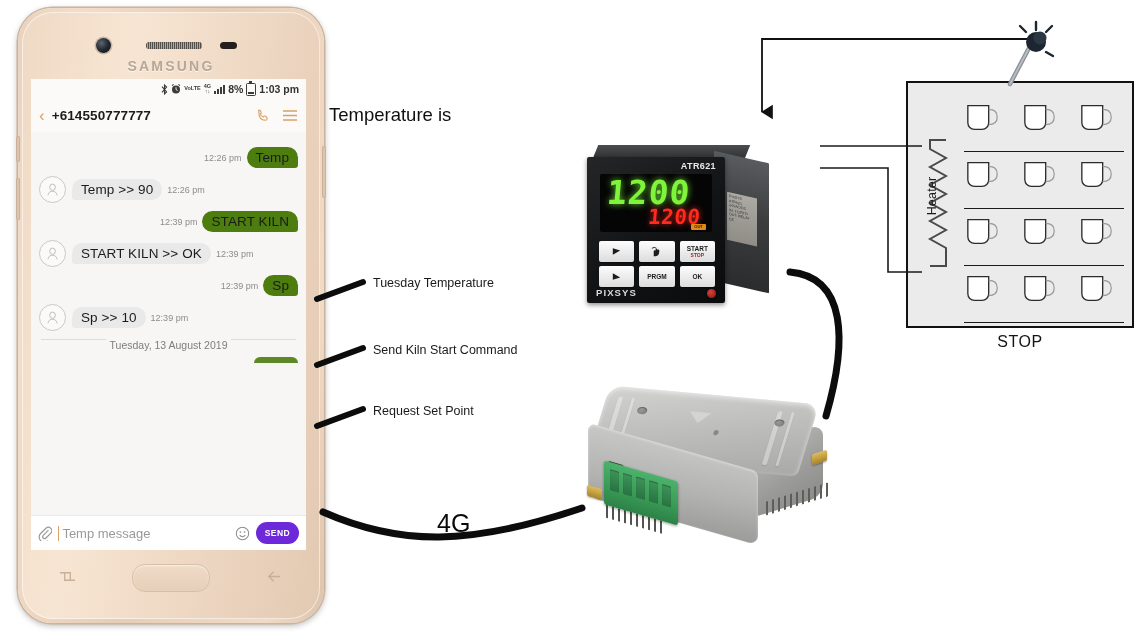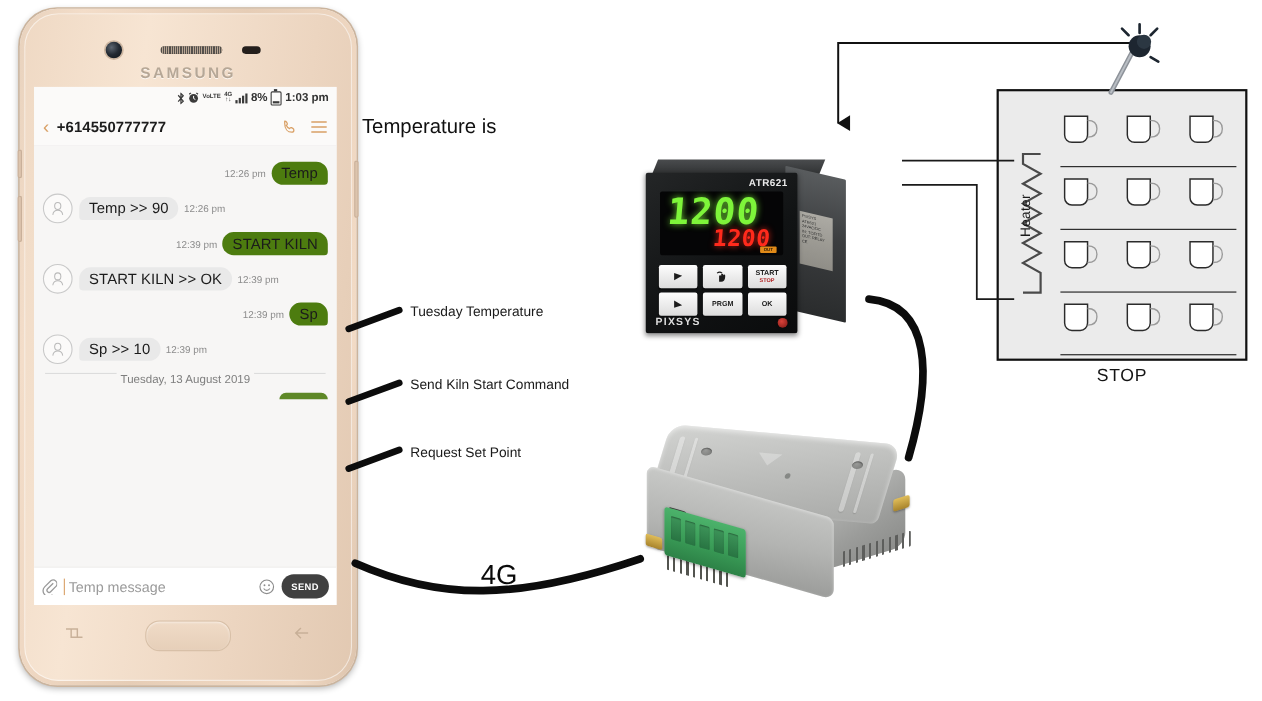--- a/index.html
+++ b/index.html
@@ -79,21 +79,21 @@
   .datesep{display:flex;align-items:flex-start;gap:4px;margin:7px 2px 6px;}
   .datesep .ln{flex:1;height:1px;background:#dcdcdc;}
   .datesep span{font-size:10.5px;color:#7e7e7e;white-space:nowrap;}
 
   .composer{position:absolute;left:0;right:0;bottom:0;height:35px;background:#ffffff;
        border-top:1px solid #eceae8;display:flex;align-items:center;padding:0 7px;box-sizing:border-box;}
   .clip{color:#9a9a9a;margin-right:6px;display:flex;}
   .caret{width:1.4px;height:15px;background:#d9a066;margin-right:3px;}
   .entermsg{flex:1;font-size:13px;color:#9a9a9a;}
   .smiley{color:#8c8c8c;margin-right:6px;display:flex;}
-  .sendbtn{background:#404040;color:#fff;font-size:8.5px;font-weight:bold;letter-spacing:.4px;
+  .sendbtn{background:#6d28d9;color:#fff;font-size:8.5px;font-weight:bold;letter-spacing:.4px;
        border-radius:15px;padding:6px 9px;}
 
   .navbar{position:absolute;left:13px;right:13px;top:548px;height:44px;display:flex;
        align-items:center;justify-content:space-around;}
   .navico{color:#c6ae96;opacity:.95;}
   .homebtn{width:76px;height:26px;border-radius:13px;border:1.4px solid #d8c0a8;
        background:linear-gradient(180deg,#f0dbc7,#e6cfb9);box-shadow:inset 0 1px 2px rgba(255,255,255,.6);}
 
   
   .annot{position:absolute;color:#101010;font-size:18.5px;line-height:29px;

